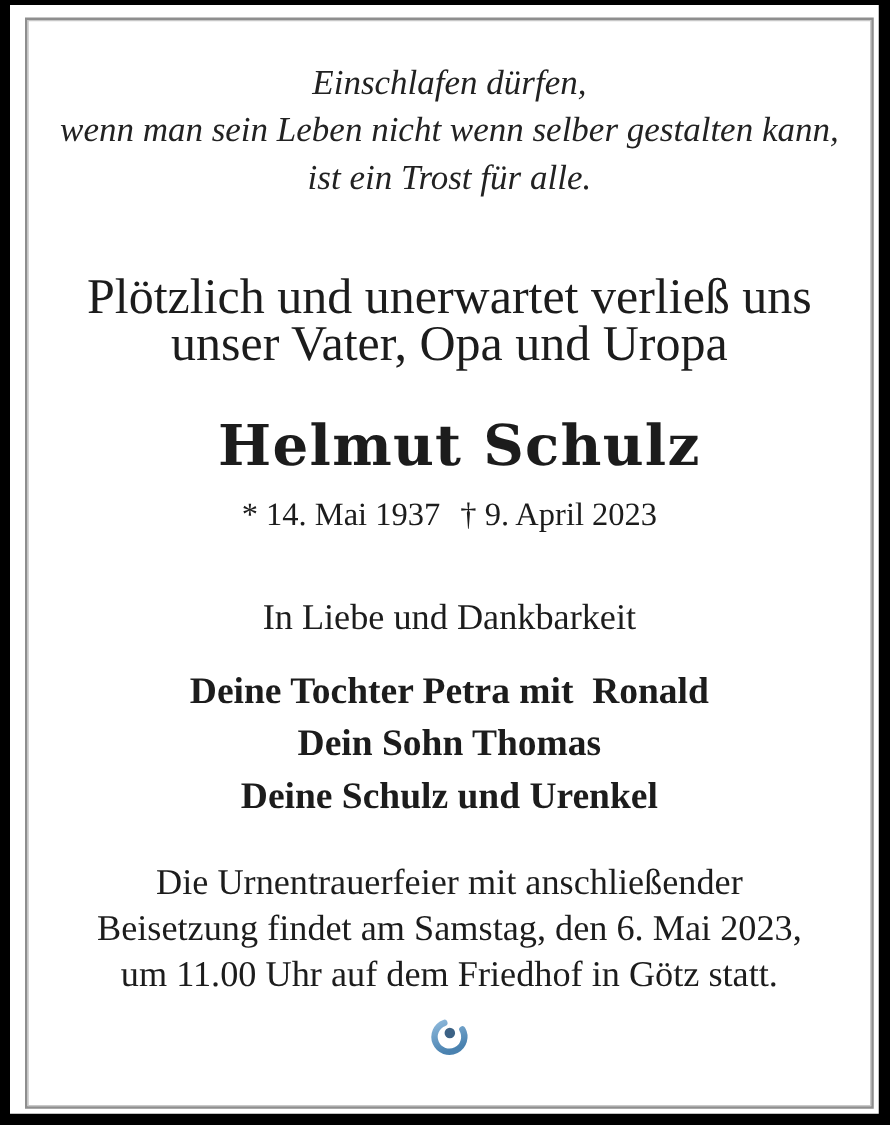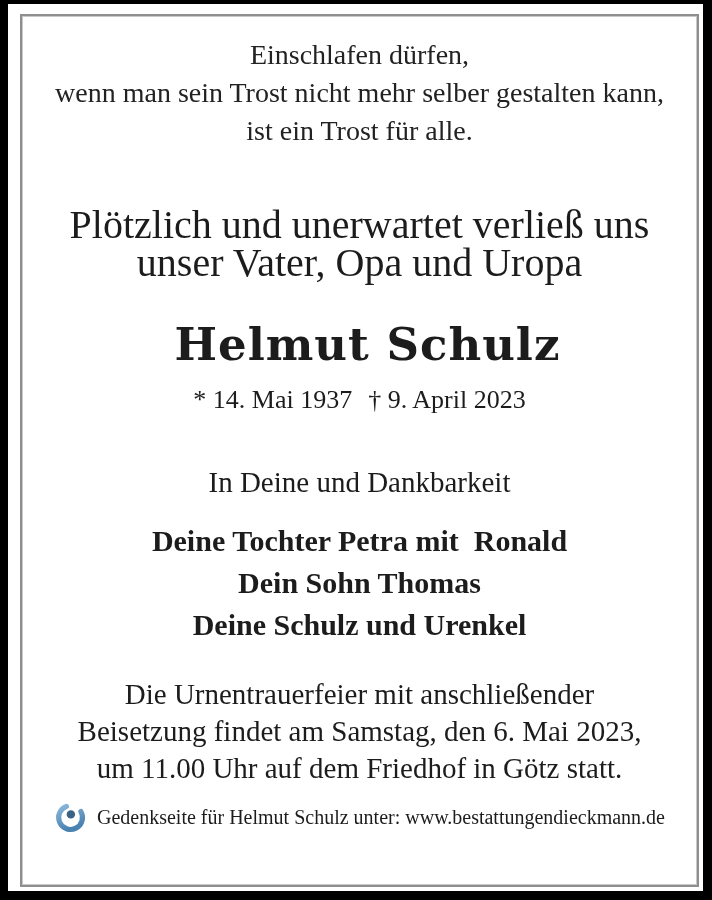--- a/index.html
+++ b/index.html
@@ -35,21 +35,22 @@
   }
   .content {
     width: 100%;
     height: 100%;
     color: #1c1c1c;
     text-align: center;
   }
   .line { white-space: pre-wrap; }
 
   .quote {
-    margin-top: 20px;
+    margin-top: 32px;
+    font-style: italic;
     font-size: 28px;
     line-height: 38px;
     color: #222222;
   }
   .intro {
     margin-top: 56px;
     font-size: 40px;
     line-height: 38px;
   }
   .name {
@@ -105,38 +106,38 @@
 </style>
 </head>
 <body>
 
 <div class="card">
   <div class="frame">
     <div class="content">
 
       <div class="quote">
         <div class="line">Einschlafen dürfen,</div>
-        <div class="line">wenn man sein Trost nicht mehr selber gestalten kann,</div>
+        <div class="line">wenn man sein Leben nicht wenn selber gestalten kann,</div>
         <div class="line">ist ein Trost für alle.</div>
       </div>
 
       <div class="intro">
         <div class="line">Plötzlich und unerwartet verließ uns</div>
         <div class="line">unser Vater, Opa und Uropa</div>
       </div>
 
       <div class="name">Helmut Schulz</div>
 
       <div class="dates">
         <span>* 14. Mai 1937</span>
         <span>† 9. April 2023</span>
       </div>
 
       <div class="farewell">
-        <div class="line">In Deine und Dankbarkeit</div>
+        <div class="line">In Liebe und Dankbarkeit</div>
       </div>
 
       <div class="mourners">
         <div class="line">Deine Tochter Petra mit  Ronald</div>
         <div class="line">Dein Sohn Thomas</div>
         <div class="line">Deine Schulz und Urenkel</div>
       </div>
 
       <div class="ceremony">
         <div class="line">Die Urnentrauerfeier mit anschließender</div>
@@ -148,18 +149,17 @@
         <svg class="logo" viewBox="0 0 36 36" aria-hidden="true">
           <defs>
             <linearGradient id="ringGrad" x1="0" y1="0" x2="0.4" y2="1">
               <stop offset="0" stop-color="#8ab6d9"></stop>
               <stop offset="1" stop-color="#4a82b0"></stop>
             </linearGradient>
           </defs>
           <path d="M 13.6 5.8 A 13 13 0 1 0 29.3 11.5" fill="none" stroke="url(#ringGrad)" stroke-width="5.6" stroke-linecap="round"></path>
           <circle cx="18.4" cy="14.6" r="4.6" fill="#3c6285"></circle>
         </svg>
-        <span class="footer-text">Gedenkseite für Helmut Schulz unter: www.bestattungendieckmann.de</span>
       </div>
 
     </div>
   </div>
 </div>
 
 </body></html>

